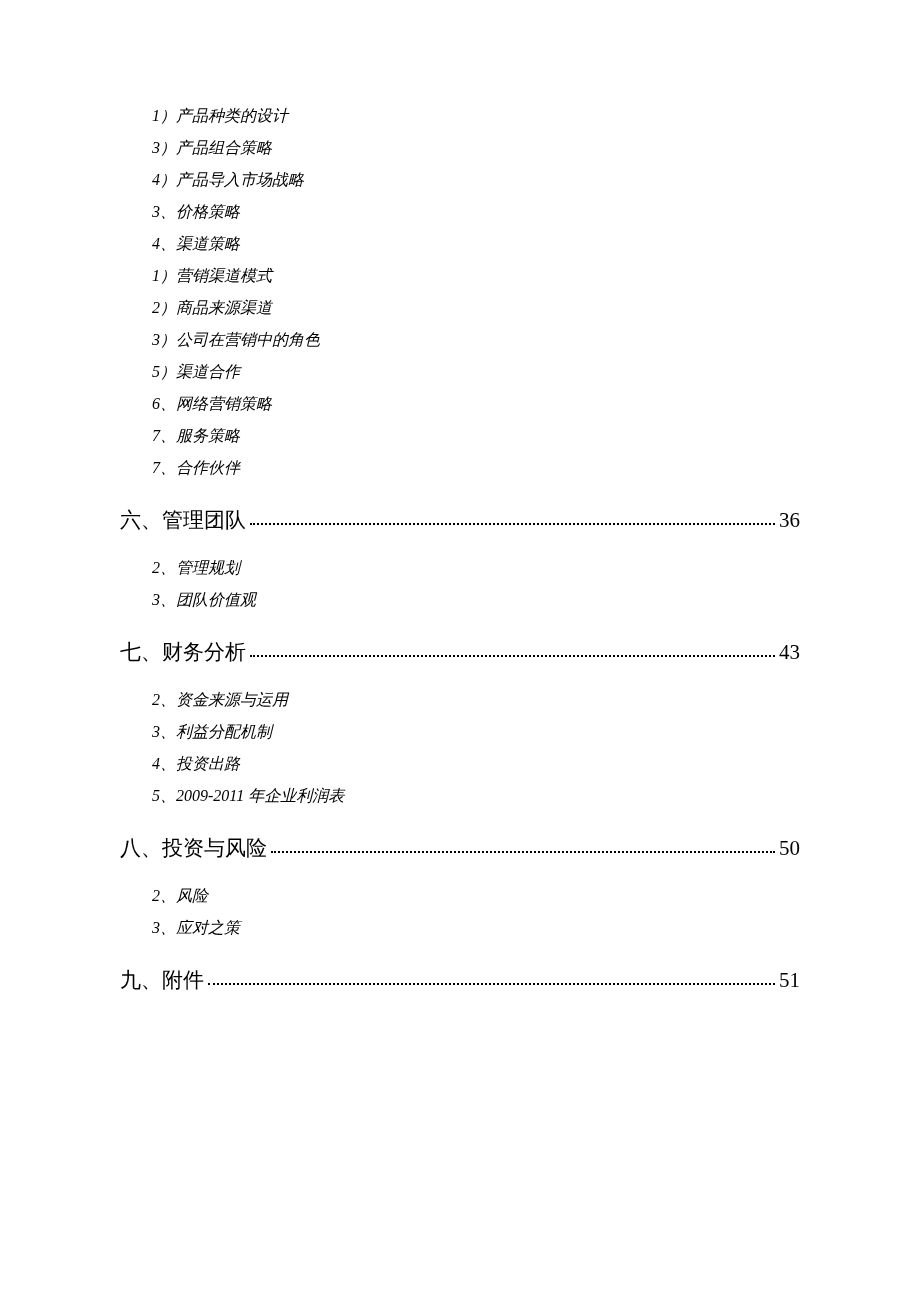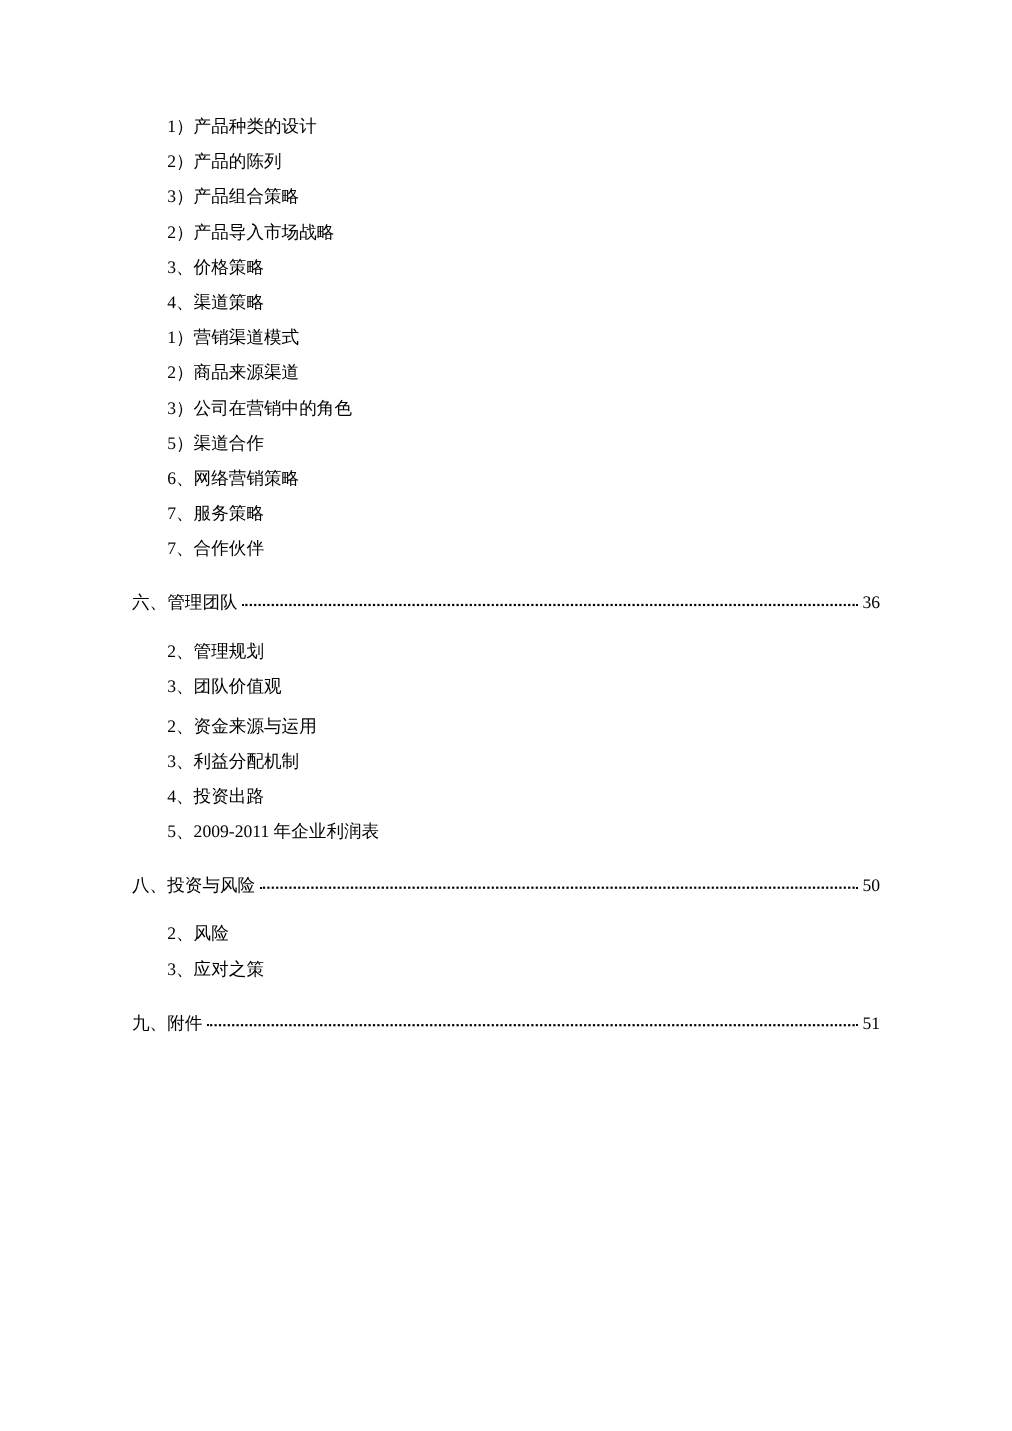--- a/index.html
+++ b/index.html
@@ -16,53 +16,53 @@
     padding: 100px 120px 0 120px;
   }
   .sub-item {
     font-size: 16px;
     line-height: 2.0;
     padding-left: 32px;
   }
   .section-row {
     display: flex;
     align-items: baseline;
-    font-size: 16px;
+    font-size: 21px;
     margin-top: 22px;
     margin-bottom: 18px;
   }
   .section-title {
     white-space: nowrap;
   }
   .dots {
     flex: 1;
     border-bottom: 2px dotted #000;
     margin: 0 4px 4px 4px;
     height: 0;
     position: relative;
     top: -2px;
   }
   .page-num {
     white-space: nowrap;
     text-align: center;
   }
   .group {
     margin-bottom: 4px;
+    font-style: italic;
   }
 </style>
 </head>
 <body>
 
 <div class="page">
 
   <div class="group">
     <div class="sub-item">1）产品种类的设计</div>
-    <div class="sub-item">2）产品的陈列</div>
     <div class="sub-item">3）产品组合策略</div>
-    <div class="sub-item">2）产品导入市场战略</div>
+    <div class="sub-item">4）产品导入市场战略</div>
     <div class="sub-item">3、价格策略</div>
     <div class="sub-item">4、渠道策略</div>
     <div class="sub-item">1）营销渠道模式</div>
     <div class="sub-item">2）商品来源渠道</div>
     <div class="sub-item">3）公司在营销中的角色</div>
     <div class="sub-item">5）渠道合作</div>
     <div class="sub-item">6、网络营销策略</div>
     <div class="sub-item">7、服务策略</div>
     <div class="sub-item">7、合作伙伴</div>
   </div>
@@ -70,20 +70,25 @@
   <div class="section-row">
     <span class="section-title">六、管理团队</span>
     <span class="dots"></span>
     <span class="page-num">36</span>
   </div>
   <div class="group">
     <div class="sub-item">2、管理规划</div>
     <div class="sub-item">3、团队价值观</div>
   </div>
 
+  <div class="section-row">
+    <span class="section-title">七、财务分析</span>
+    <span class="dots"></span>
+    <span class="page-num">43</span>
+  </div>
   <div class="group">
     <div class="sub-item">2、资金来源与运用</div>
     <div class="sub-item">3、利益分配机制</div>
     <div class="sub-item">4、投资出路</div>
     <div class="sub-item">5、2009-2011 年企业利润表</div>
   </div>
 
   <div class="section-row">
     <span class="section-title">八、投资与风险</span>
     <span class="dots"></span>

